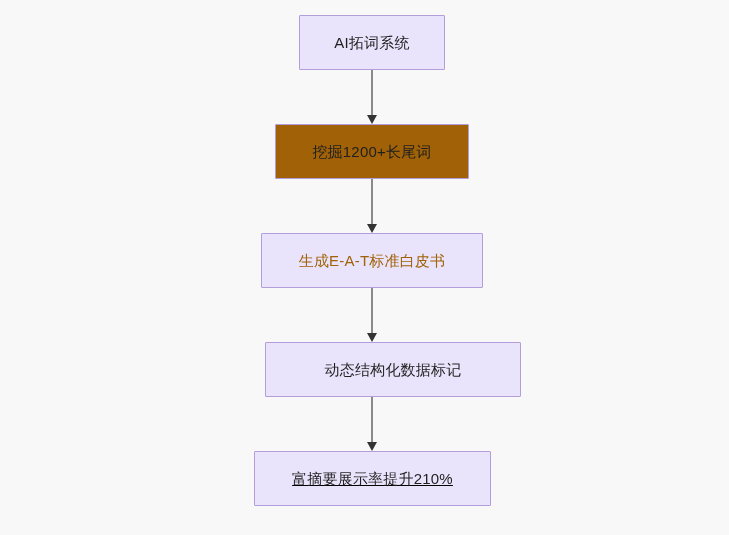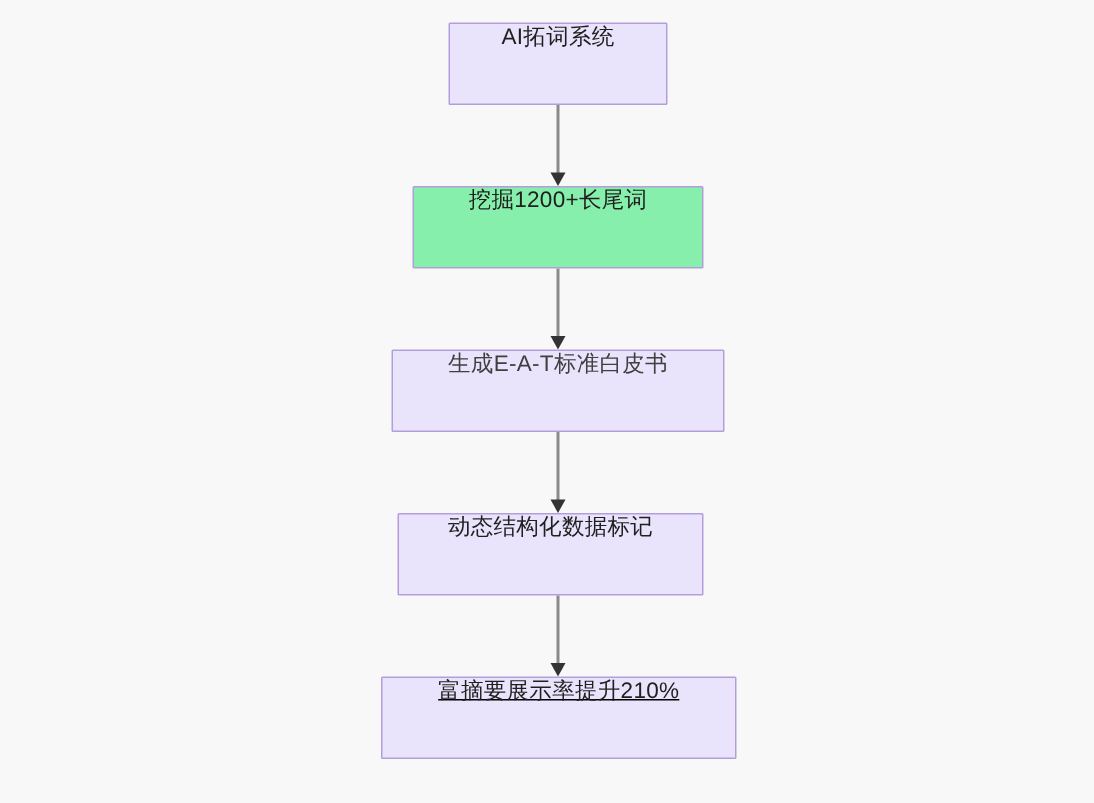--- a/index.html
+++ b/index.html
@@ -21,20 +21,21 @@
     background: #f8f8f9;
   }
   .node {
     position: absolute;
     box-sizing: border-box;
     height: 55px;
     background: #e9e4fb;
     border: 1px solid #b39ddb;
     border-radius: 1px;
     display: flex;
+    align-items: center;
     justify-content: center;
     z-index: 2;
   }
   .node-label {
     font-size: 15px;
     line-height: 1.2;
     color: #1f1f1f;
     white-space: nowrap;
     letter-spacing: 0.2px;
   }
@@ -75,25 +76,25 @@
       <div class="edge-line" style="height: 46px; background: rgb(138, 138, 138);"></div>
       <div class="edge-arrow" style="top: 45px; border-top-color: rgb(51, 51, 51);"></div>
     </div>
     <div class="edge" style="left: 371px; top: 397px; width: 2px; height: 54px;">
       <div class="edge-line" style="height: 46px; background: rgb(138, 138, 138);"></div>
       <div class="edge-arrow" style="top: 45px; border-top-color: rgb(51, 51, 51);"></div>
     </div>
     <div class="node" style="left: 299px; top: 15px; width: 146px; height: 55px; background: rgb(233, 228, 251); border-color: rgb(179, 157, 219);">
       <span class="node-label" style="color: rgb(31, 31, 31);">AI拓词系统</span>
     </div>
-    <div class="node" style="left: 275px; top: 124px; width: 194px; height: 55px; background: #86efac; border-color: rgb(179, 157, 219);">
+    <div class="node" style="left: 275px; top: 124px; width: 194px; height: 55px; background: #a16207; border-color: rgb(179, 157, 219);">
       <span class="node-label" style="color: rgb(31, 31, 31);">挖掘1200+长尾词</span>
     </div>
     <div class="node" style="left: 261px; top: 233px; width: 222px; height: 55px; background: rgb(233, 228, 251); border-color: rgb(179, 157, 219);">
-      <span class="node-label" style="color: #404040;">生成E-A-T标准白皮书</span>
+      <span class="node-label" style="color: #a16207;">生成E-A-T标准白皮书</span>
     </div>
-    <div class="node" style="left: 265px; top: 342px; width: 204px; height: 55px; background: rgb(233, 228, 251); border-color: rgb(179, 157, 219);">
+    <div class="node" style="left: 265px; top: 342px; width: 256px; height: 55px; background: rgb(233, 228, 251); border-color: rgb(179, 157, 219);">
       <span class="node-label" style="color: rgb(31, 31, 31);">动态结构化数据标记</span>
     </div>
     <div class="node" style="left: 254px; top: 451px; width: 237px; height: 55px; background: rgb(233, 228, 251); border-color: rgb(179, 157, 219); text-decoration: underline;">
       <span class="node-label" style="color: rgb(31, 31, 31);">富摘要展示率提升210%</span>
     </div>
   </div>
 
 </body></html>

